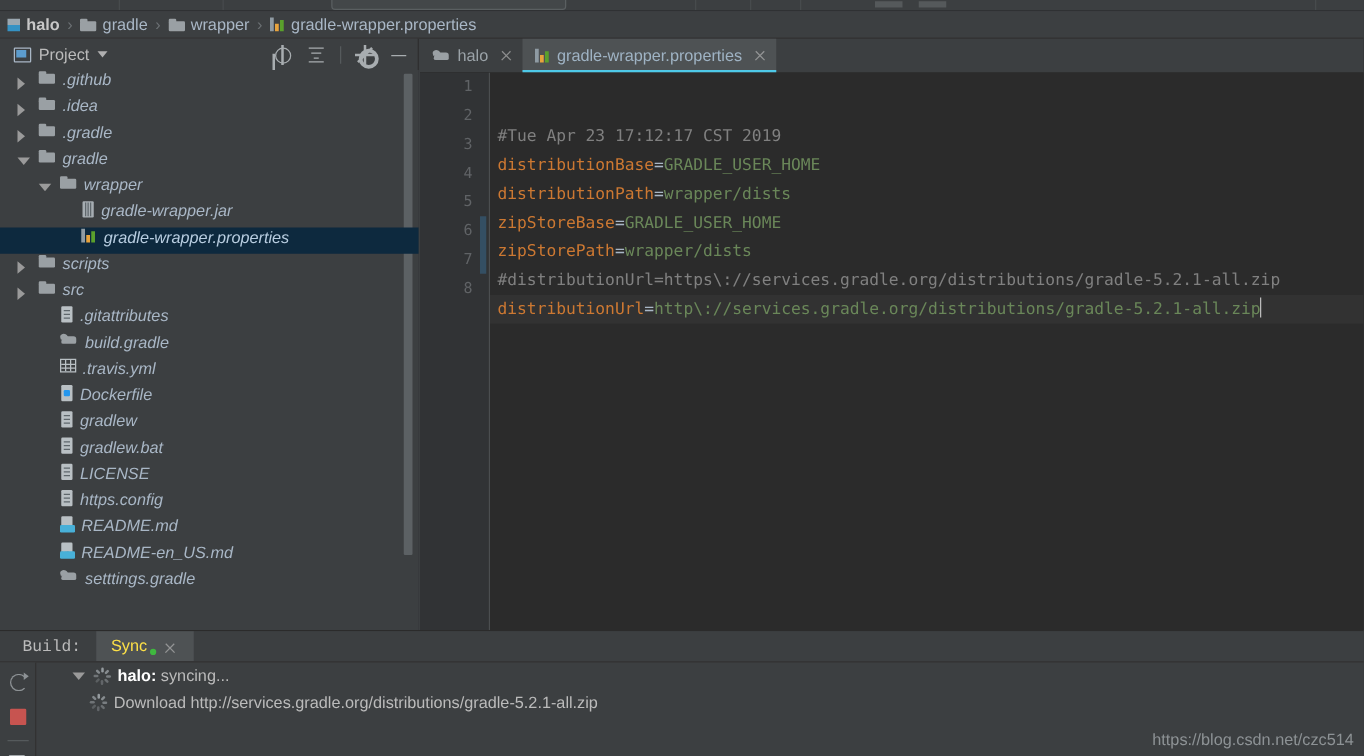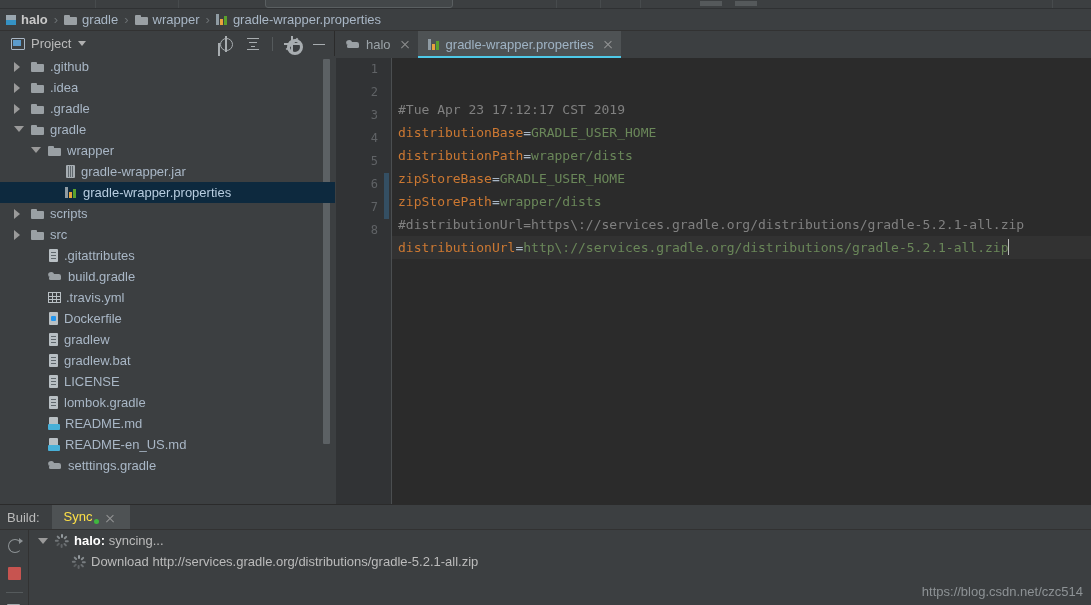--- a/index.html
+++ b/index.html
@@ -193,22 +193,22 @@
   .act-min::before {
     content:""; position:absolute; left:2px; top:8px; width:12px; height:1.5px;
     background:#a8adb0;
   }
 
   .tree {
     position: absolute; left: 0; top: 25px; width: 335px; height: 448px;
     overflow: hidden; background: #3c3f41;
   }
   .tree-row {
-    position: relative; height: 21px; display: flex; align-items: center;
-    white-space: nowrap; cursor: default;
+    position: relative; height: 21px; display: flex; align-items: flex-start;
+    white-space: nowrap; cursor: default; font-style: italic;
   }
   .tree-row.selected { background: #0d293e; }
   .tw {
     width: 0; height: 0; position: absolute;
     border-left: 5px solid transparent; border-right: 5px solid transparent;
     border-top: 6px solid #9a9a9a;
   }
   .tw.right {
     border-top: 5px solid transparent; border-bottom: 5px solid transparent;
     border-left: 6px solid #9a9a9a; border-right: 0;
@@ -292,21 +292,21 @@
   
   .build-panel {
     position: absolute; left: 0; top: 504px; width: 1091px; height: 101px;
     background: #3c3f41; border-top: 1px solid #2b2b2b;
   }
   .build-tabs {
     position: relative; height: 24px; display: flex; align-items: center;
     background: #3c3f41;
   }
   .build-title {
-    font-size: 13px; color: #bbbbbb; padding: 0 12px 0 7px;
+    font-size: 13px; color: #bbbbbb; padding: 0 12px 0 18px; font-family: Liberation Mono, monospace;
   }
   .build-tab {
     display: flex; align-items: flex-end; gap: 2px;
     height: 24px; padding: 0 9px 0 12px; background: #4e5254;
     min-width: 78px;
   }
   .build-tab-label { font-size: 13px; color: #fde047; line-height: 24px; }
   .green-dot {
     width: 5px; height: 5px; border-radius: 50%; background: #3fb83f;
     margin-bottom: 5px;
@@ -540,21 +540,21 @@
             <span class="tree-label">gradlew.bat</span>
           </div>
           <div class="tree-row">
             <span style="display: inline-block; width: 48px;"></span>
             <span class="ico ico-file"></span>
             <span class="tree-label">LICENSE</span>
           </div>
           <div class="tree-row">
             <span style="display: inline-block; width: 48px;"></span>
             <span class="ico ico-file"></span>
-            <span class="tree-label">lombok.gradle</span>
+            <span class="tree-label">https.config</span>
           </div>
           <div class="tree-row">
             <span style="display: inline-block; width: 48px;"></span>
             <span class="ico ico-md">
               <span>MD</span>
             </span>
             <span class="tree-label">README.md</span>
           </div>
           <div class="tree-row">
             <span style="display: inline-block; width: 48px;"></span>
@@ -633,21 +633,21 @@
     </div>
 
     <div class="build-body">
       <div class="build-side">
         <span class="bs-btn bs-refresh"></span>
         <span class="bs-btn bs-stop"></span>
         <span class="bs-divider"></span>
         <span class="bs-btn bs-layout"></span>
       </div>
       <div class="build-tree" id="build-rows">
-          <div class="btree-row" style="padding-left: 8px;">
+          <div class="btree-row" style="padding-left: 28px;">
             <span class="tw" style="position: static; margin-right: 7px;"></span>
             <span class="spinner">
               <i></i>
               <i></i>
               <i></i>
               <i></i>
               <i></i>
               <i></i>
               <i></i>
               <i></i>

